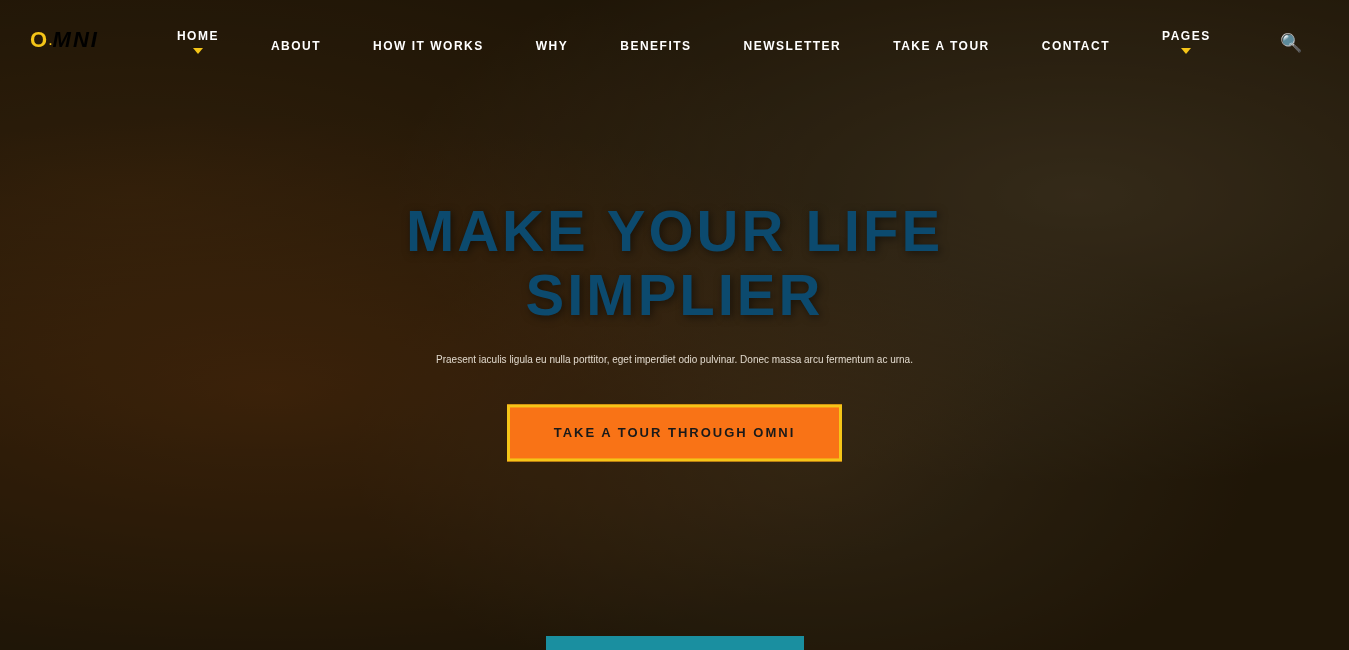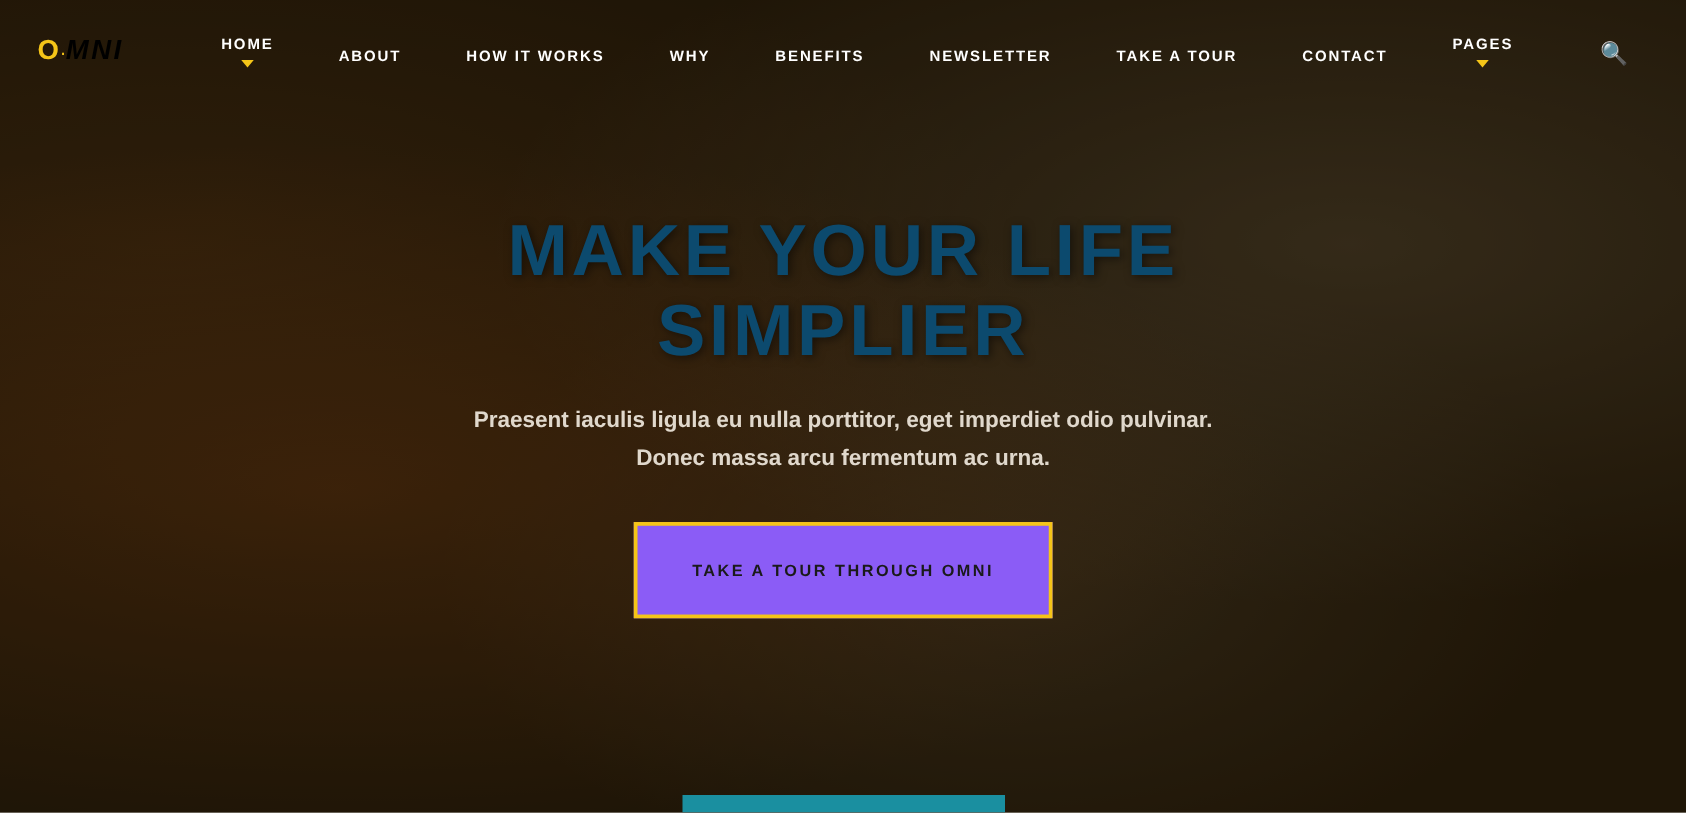--- a/index.html
+++ b/index.html
@@ -133,39 +133,39 @@
       font-weight: 900;
       color: #0c4a6e;
       letter-spacing: 3px;
       text-transform: uppercase;
       line-height: 1.1;
       margin-bottom: 24px;
       text-shadow: 2px 2px 8px rgba(0,0,0,0.5);
     }
 
     .hero-subtitle {
-      font-size: 18px;
+      font-size: 10px;
       color: #e0d8cc;
       line-height: 1.7;
       margin-bottom: 36px;
-      font-weight: 700;
+      font-weight: 400;
       max-width: 620px;
       margin-left: auto;
       margin-right: auto;
     }
 
     .cta-button {
       display: inline-block;
-      background: #8b5cf6;
+      background: #f97316;
       color: #1a1a1a;
       font-size: 13px;
       font-weight: 800;
       letter-spacing: 2px;
       text-transform: uppercase;
-      padding: 28px 44px;
+      padding: 18px 44px;
       border: none;
       cursor: pointer;
       text-decoration: none;
       border: 3px solid #f5c518;
     }
 
     
     .bottom-bar {
       position: absolute;
       bottom: 0;

